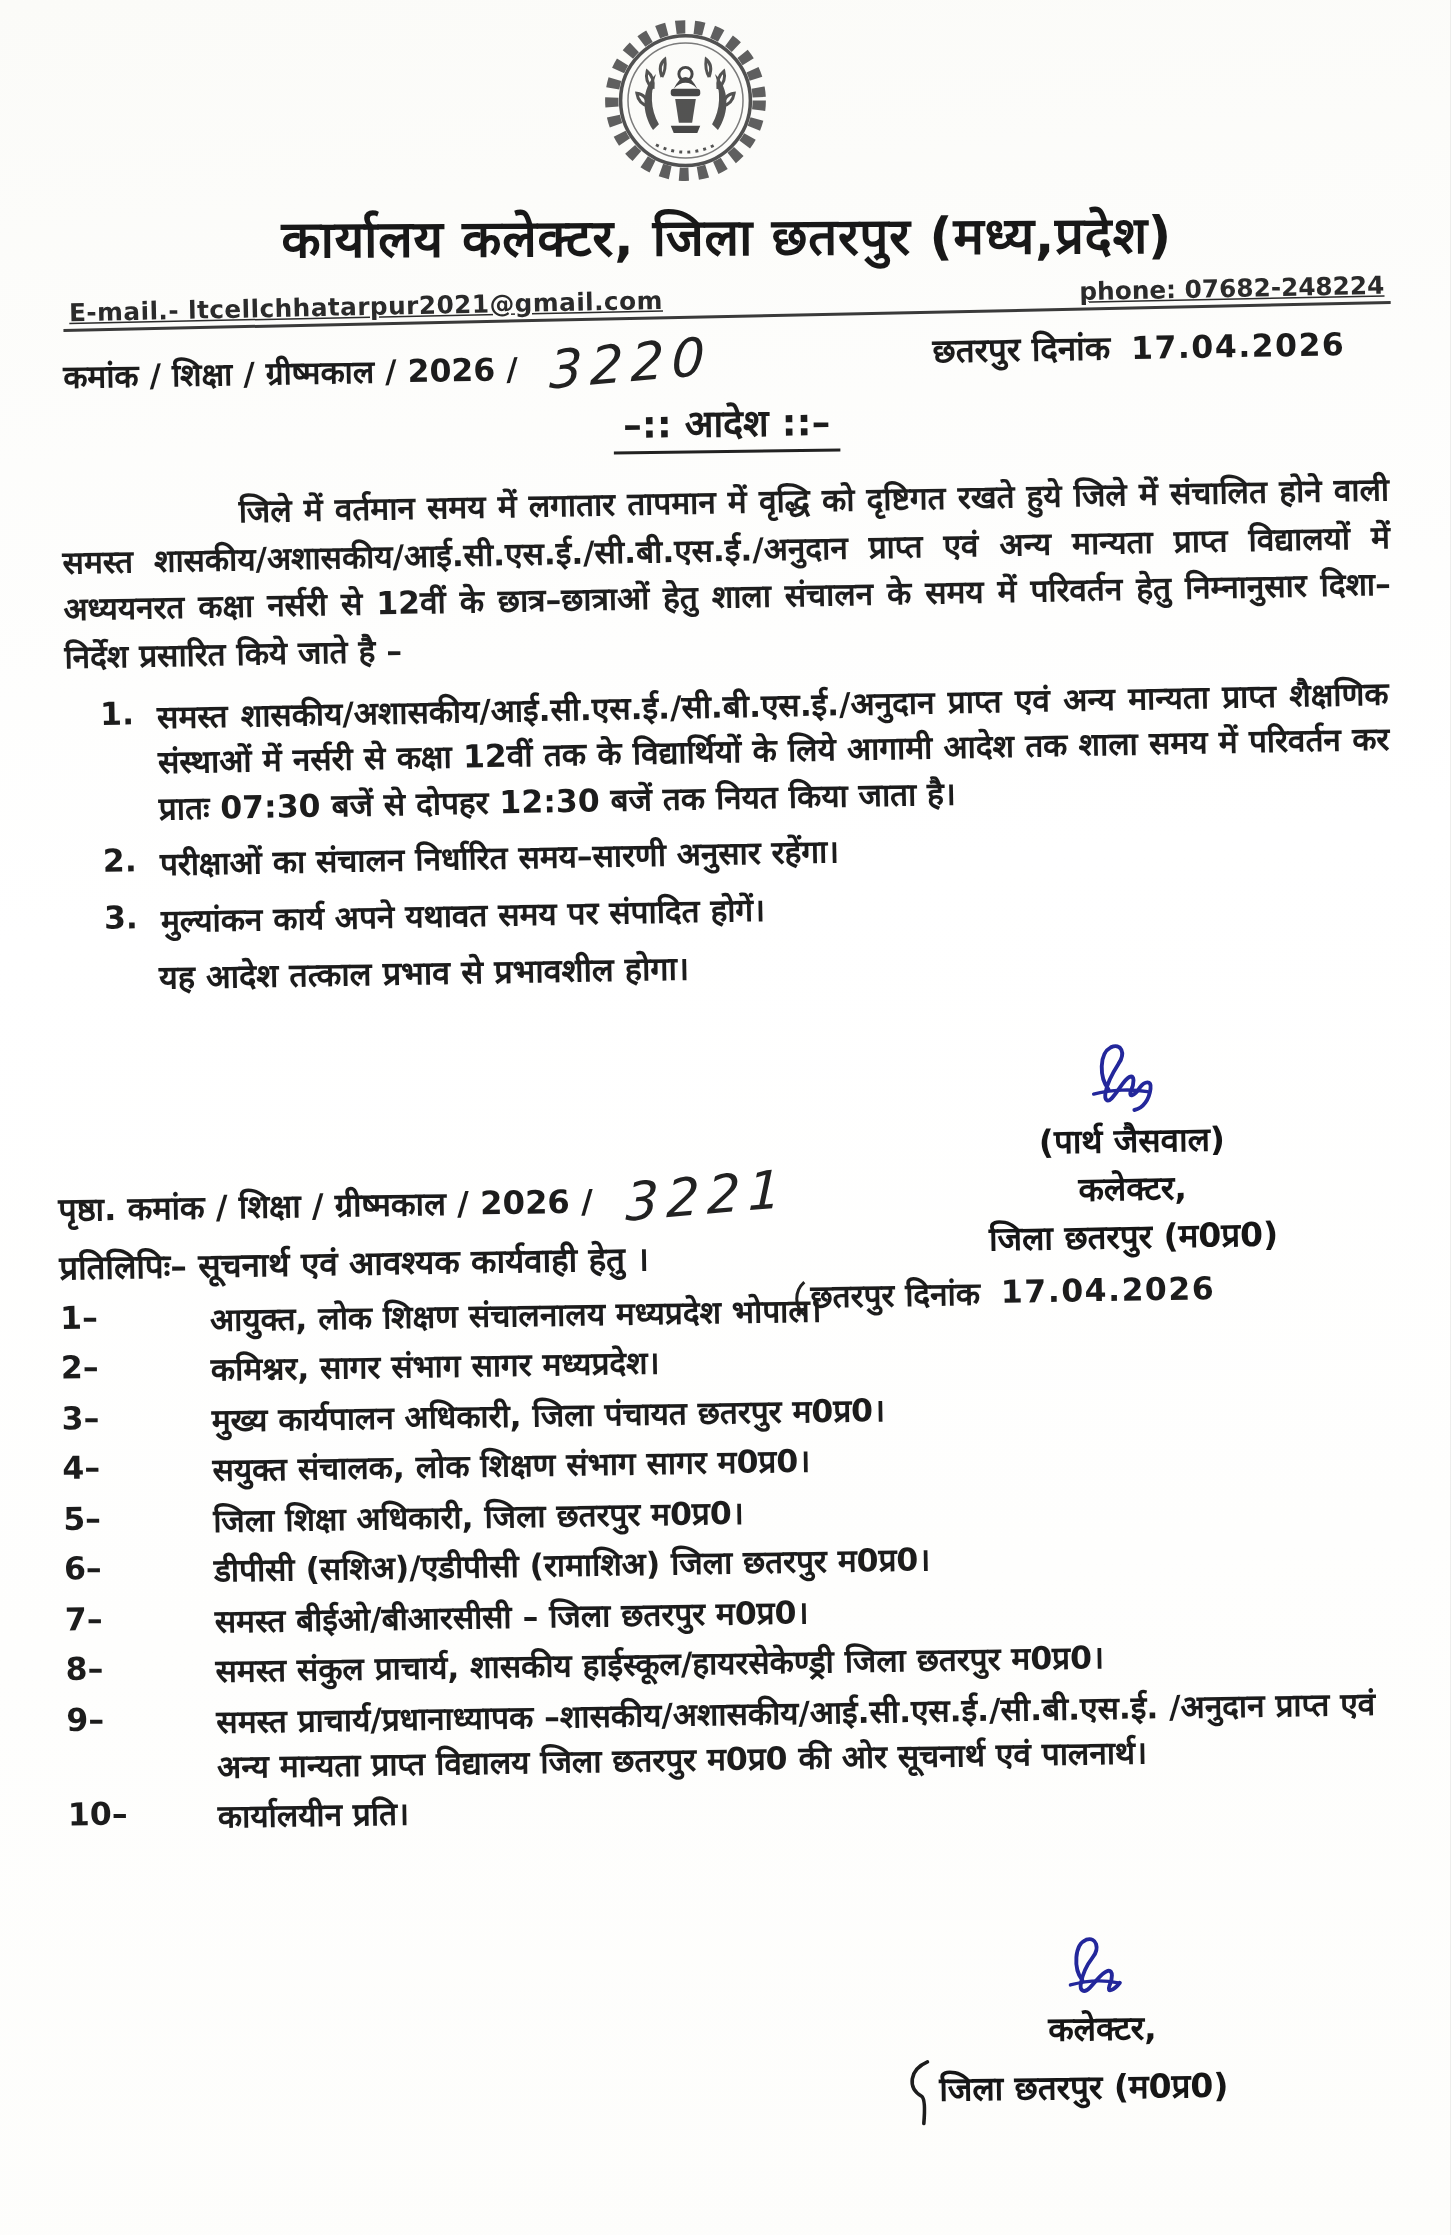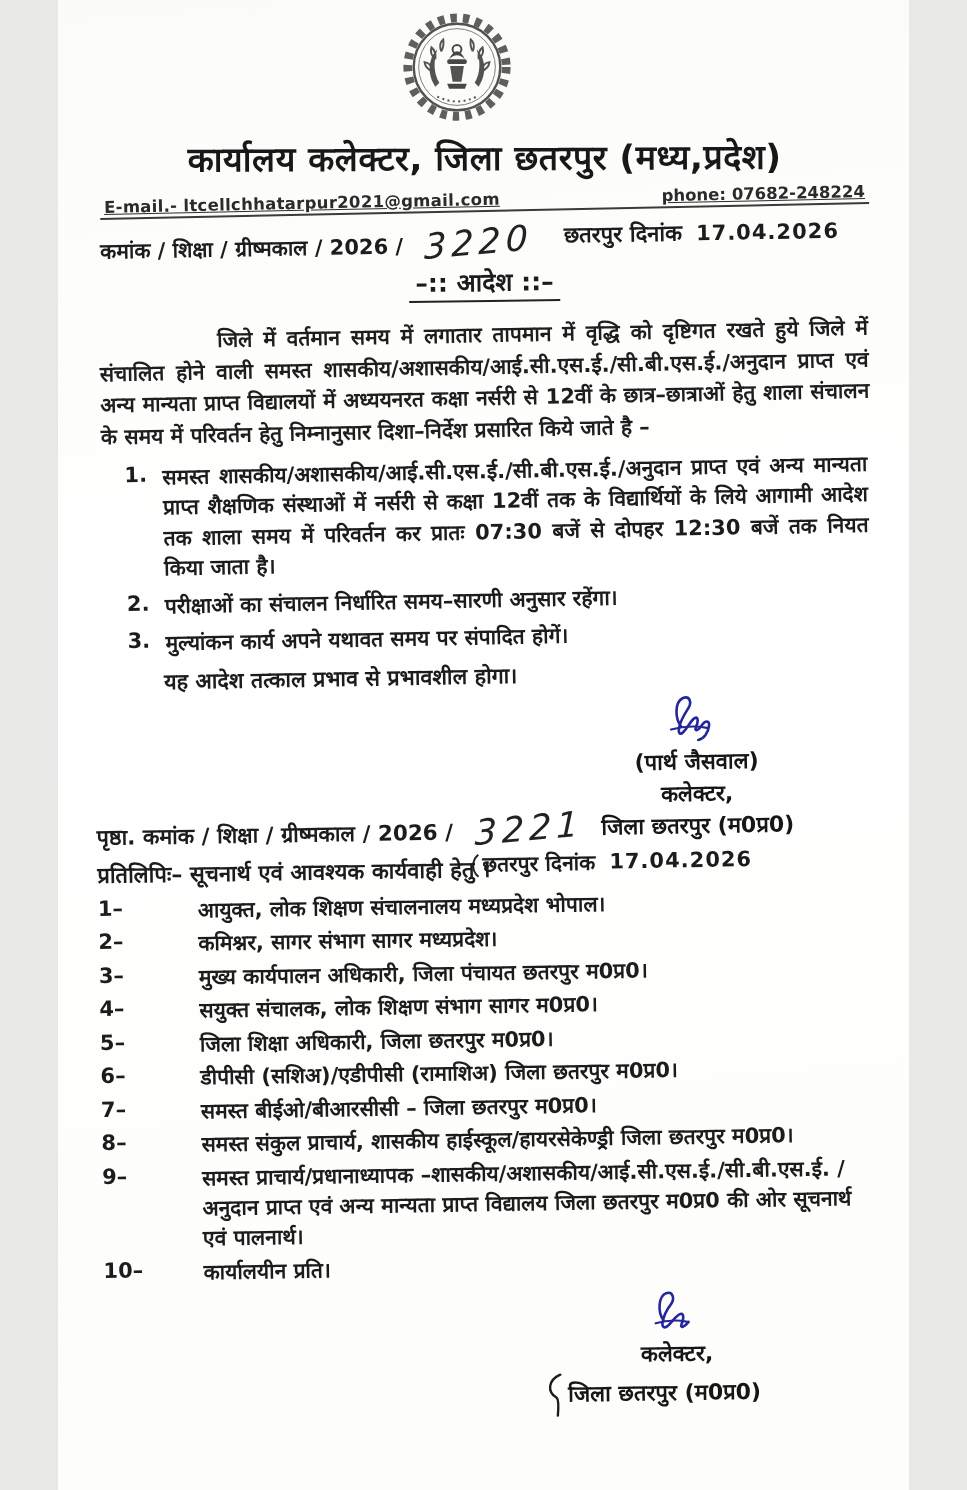--- a/index.html
+++ b/index.html
@@ -1,18 +1,18 @@
 <!DOCTYPE html>
 <html><head>
 <meta charset="utf-8">
 <style>
   html,body{margin:0;padding:0;background:#e8e8e6;}
   .page{
     position:relative;
-    width:851px;height:1490px;
+    width:967px;height:1490px;
     margin:0 auto;
     background:linear-gradient(175deg,#fbfbf8 0%,#ffffff 40%,#fdfdfb 100%);
     overflow:hidden;
     font-family:"DejaVu Sans","Liberation Sans",sans-serif;
     color:#1c1c1c;
     box-sizing:border-box;
     padding:10px 40px 0 42px;
   }
   .emblem{width:118px;margin:0 auto;transform:translateX(-28px);opacity:.88;}
   .doc-title{

